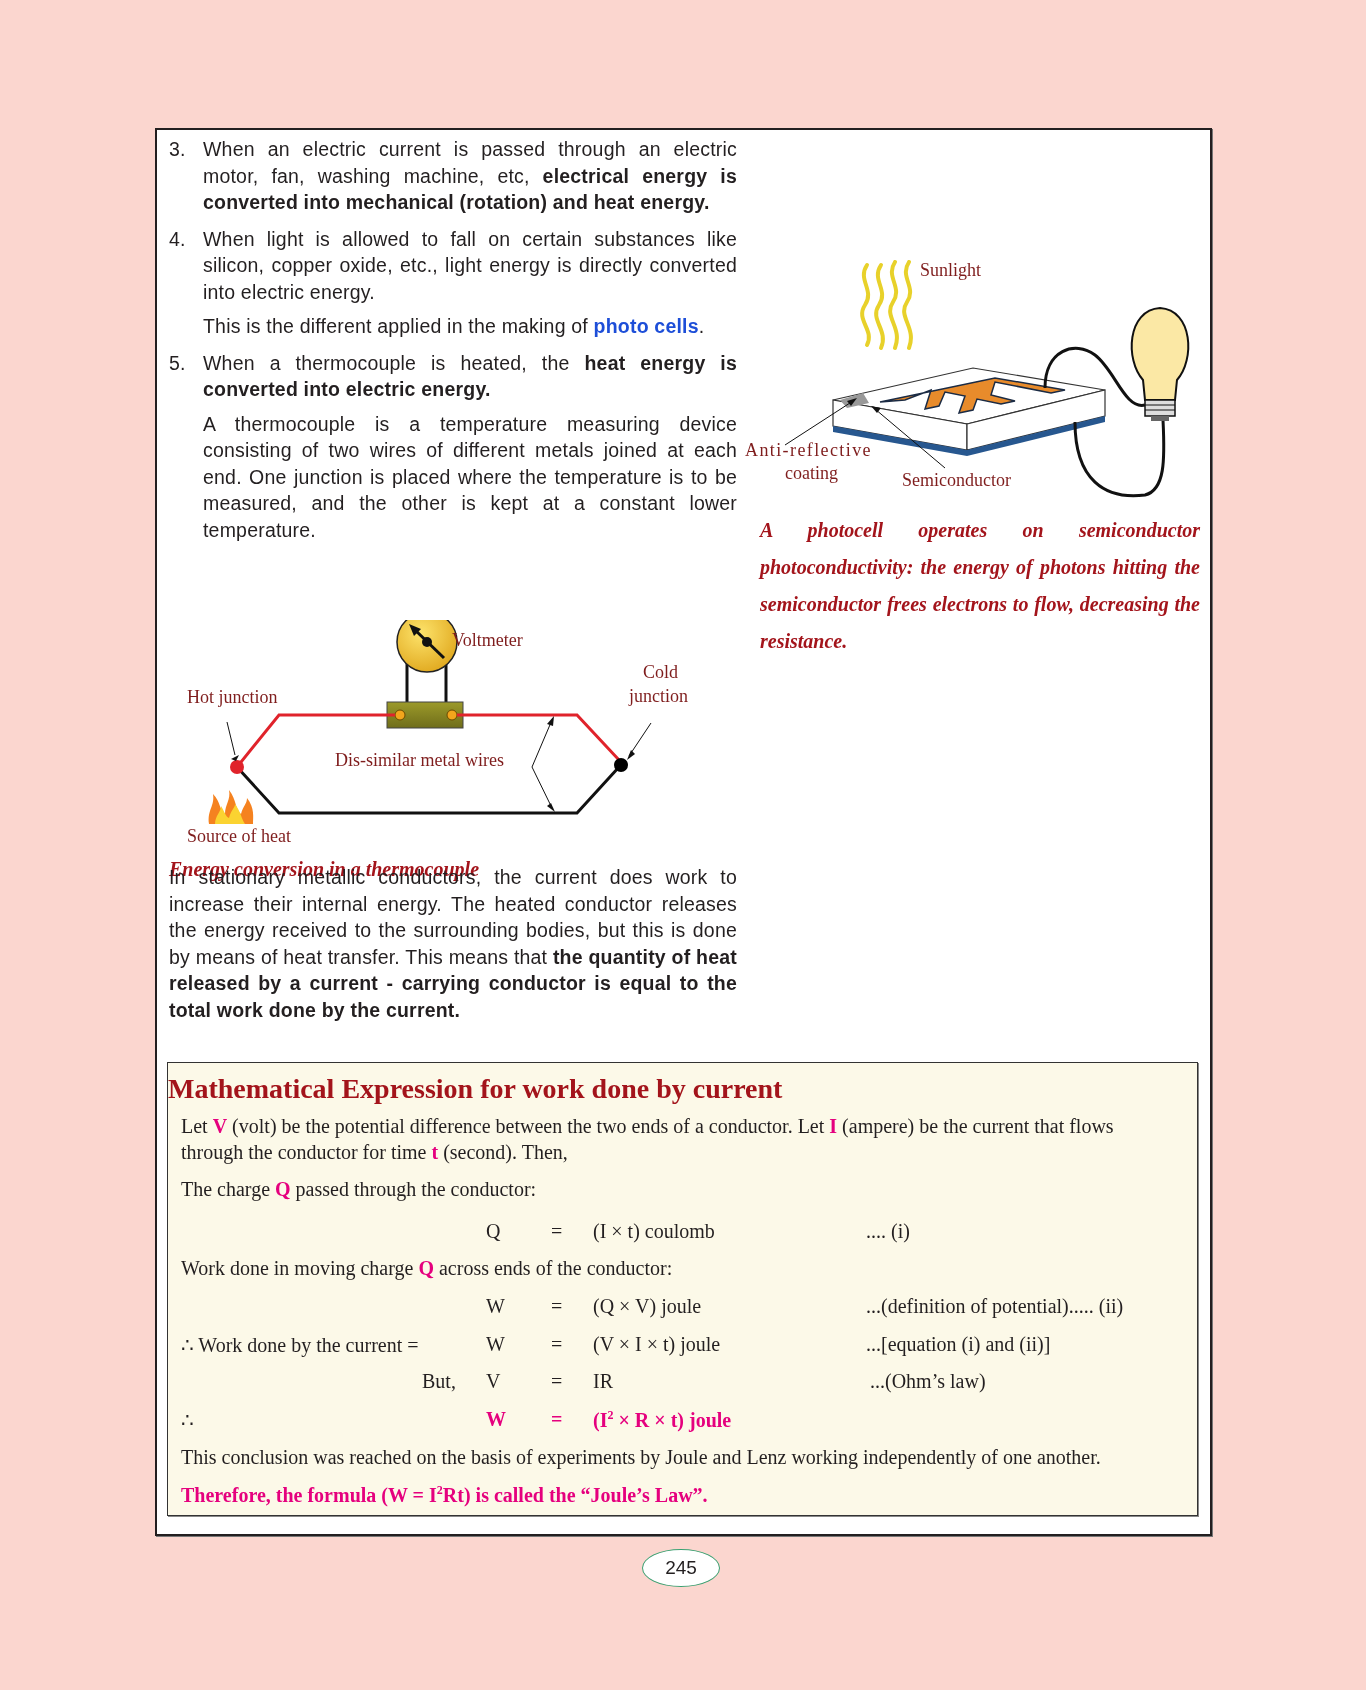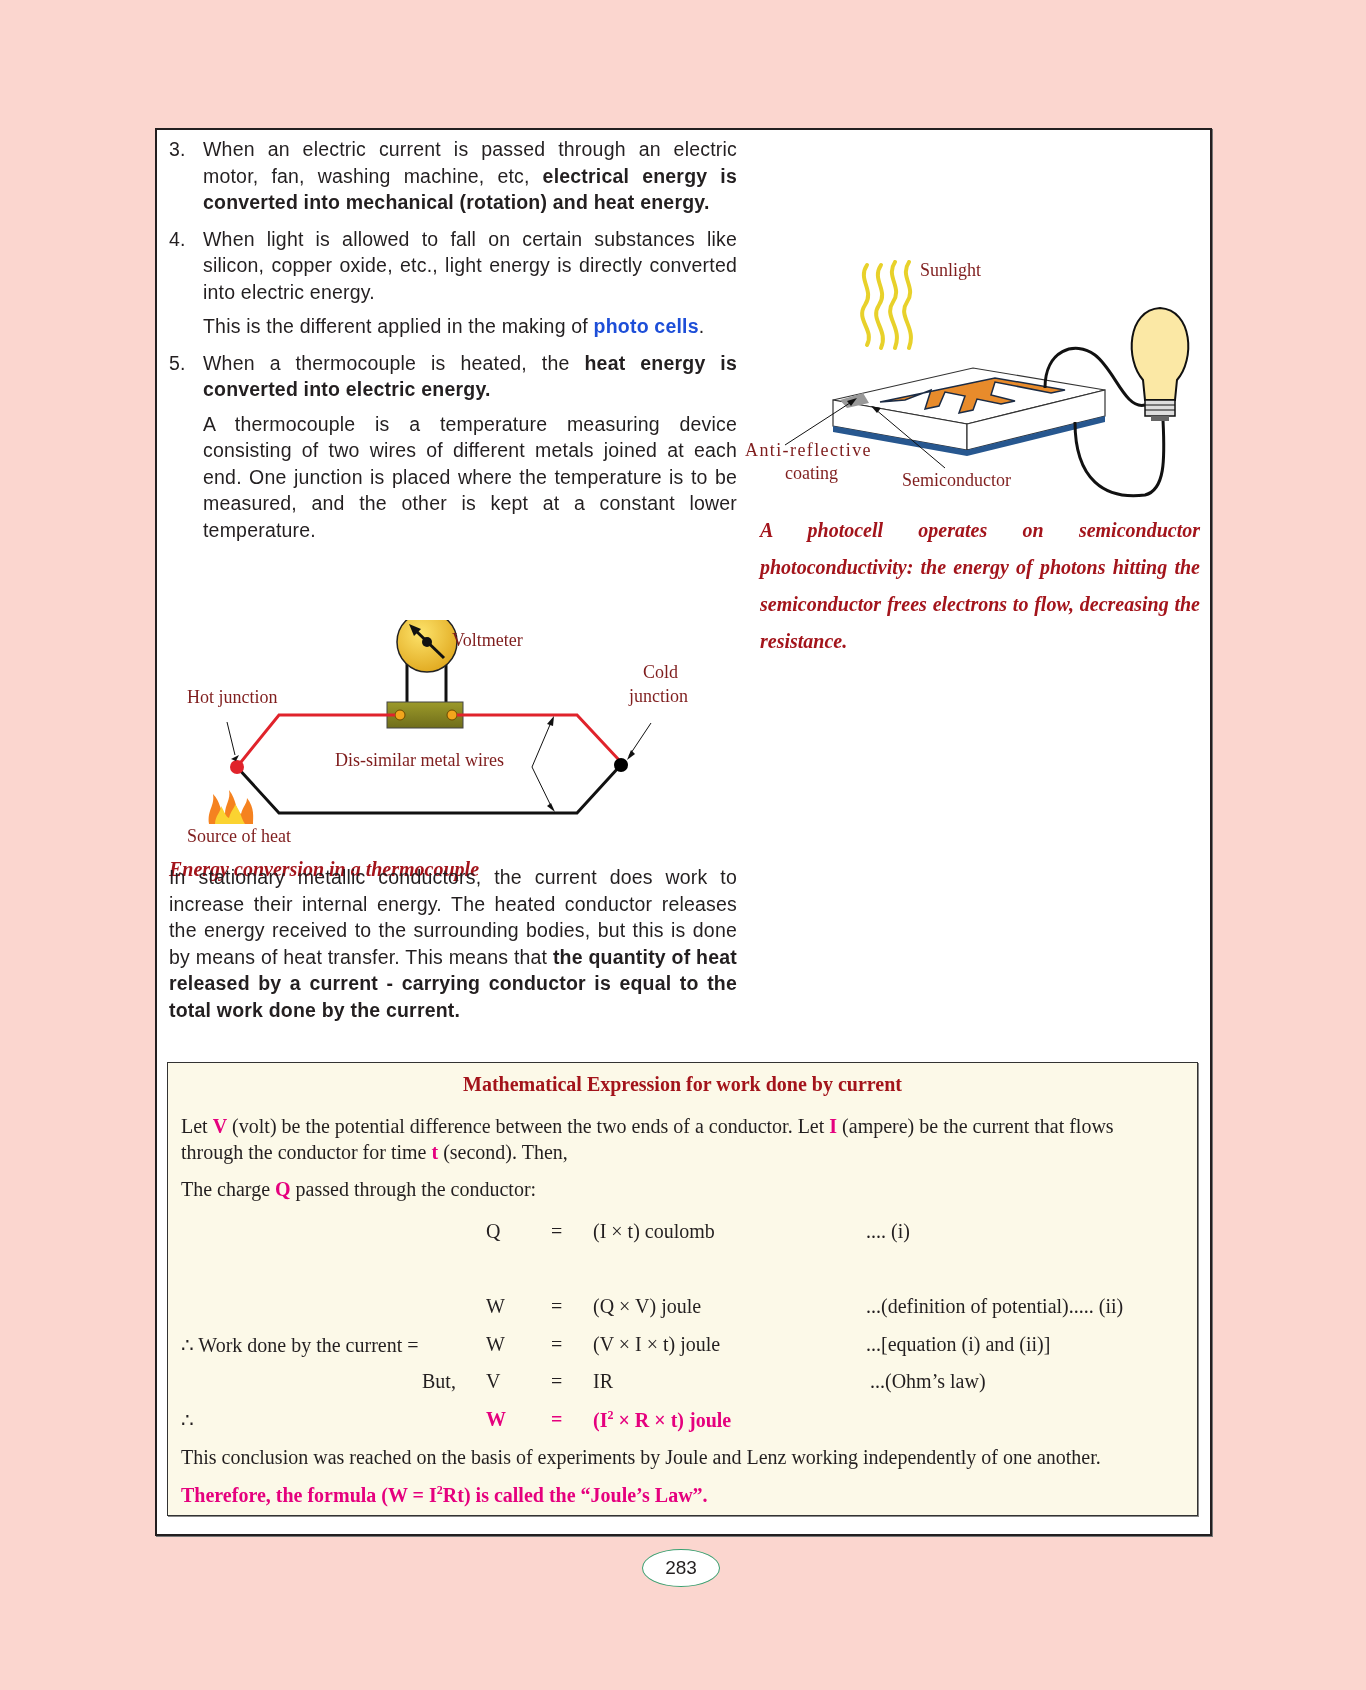--- a/index.html
+++ b/index.html
@@ -27,21 +27,21 @@
   .closing { position:absolute; left:12px; top:734px; width:568px; text-align:justify; }
 
   .photo { position:absolute; left:588px; top:130px; width:460px; height:265px; }
   .photo-cap { position:absolute; left:603px; top:382px; width:440px; font-size:20px; line-height:37px; text-align:justify; }
 
   .mathbox {
     position:absolute; left:10px; top:932px; width:1029px; height:452px;
     background:#fcf9e8; border:1.5px solid #333; box-shadow:1px 1px 0 #888;
     font-family:"Liberation Serif", serif; font-size:20px; color:#231f20;
   }
-  .mathbox .title { position:absolute; top:10px; left:0; width:100%; text-align:center; color:#a3141b; font-weight:bold; font-size:20px; }
+  .mathbox .title { position:absolute; top:10px; left:0; width:100%; text-align:left; color:#a3141b; font-weight:bold; font-size:28px; }
   .mline { position:absolute; left:13px; white-space:nowrap; }
   .eq { position:absolute; white-space:nowrap; }
   .pink-s { color:#e5007e; font-weight:bold; }
   .page-num {
     position:absolute; left:642px; top:1549px; width:76px; height:36px;
     border:1.5px solid #3aa071; border-radius:50%; background:#fff;
     text-align:center; line-height:36px; font-size:19px; color:#231f20;
   }
 </style>
 </head>
@@ -183,20 +183,23 @@
       <span>through the conductor for time </span><span class="pink-s">t</span><span> (second). Then,</span>
     </div>
     <div class="mline" style="top:115px">
       <span>The charge </span><span class="pink-s">Q</span><span> passed through the conductor:</span>
     </div>
 
     <span class="eq" style="left:318px;top:157px">Q</span>
     <span class="eq" style="left:383px;top:157px">=</span>
     <span class="eq" style="left:425px;top:157px">(I × t) coulomb</span>
     <span class="eq" style="left:698px;top:157px">.... (i)</span>
+    <div class="mline" style="top:194px">
+      <span>Work done in moving charge </span><span class="pink-s">Q</span><span> across ends of the conductor:</span>
+    </div>
 
     <span class="eq" style="left:318px;top:232px">W</span>
     <span class="eq" style="left:383px;top:232px">=</span>
     <span class="eq" style="left:425px;top:232px">(Q × V) joule</span>
     <span class="eq" style="left:698px;top:232px">...(definition of potential)..... (ii)</span>
 
     <span class="eq" style="left:13px;top:270px">∴   Work done by the current  =</span>
     <span class="eq" style="left:318px;top:270px">W</span>
     <span class="eq" style="left:383px;top:270px">=</span>
     <span class="eq" style="left:425px;top:270px">(V × I × t) joule</span>
@@ -212,13 +215,13 @@
     <span class="eq pink-s" style="left:318px;top:345px">W</span>
     <span class="eq pink-s" style="left:383px;top:345px">=</span>
     <span class="eq pink-s" style="left:425px;top:345px"><span>(I</span><sup style="font-size:12px">2</sup><span> × R × t)   joule</span></span>
     <div class="mline" style="top:383px">This conclusion was reached on the basis of experiments  by Joule and Lenz working independently of one another.</div>
     <div class="mline pink-s" style="top:420px">
       <span>Therefore, the formula (W = I</span><sup style="font-size:12px">2</sup><span>Rt)  is called the “Joule’s Law”.</span>
     </div>
   </div>
 </div>
 
-<div class="page-num">283</div>
+<div class="page-num">245</div>
 
 </body></html>

